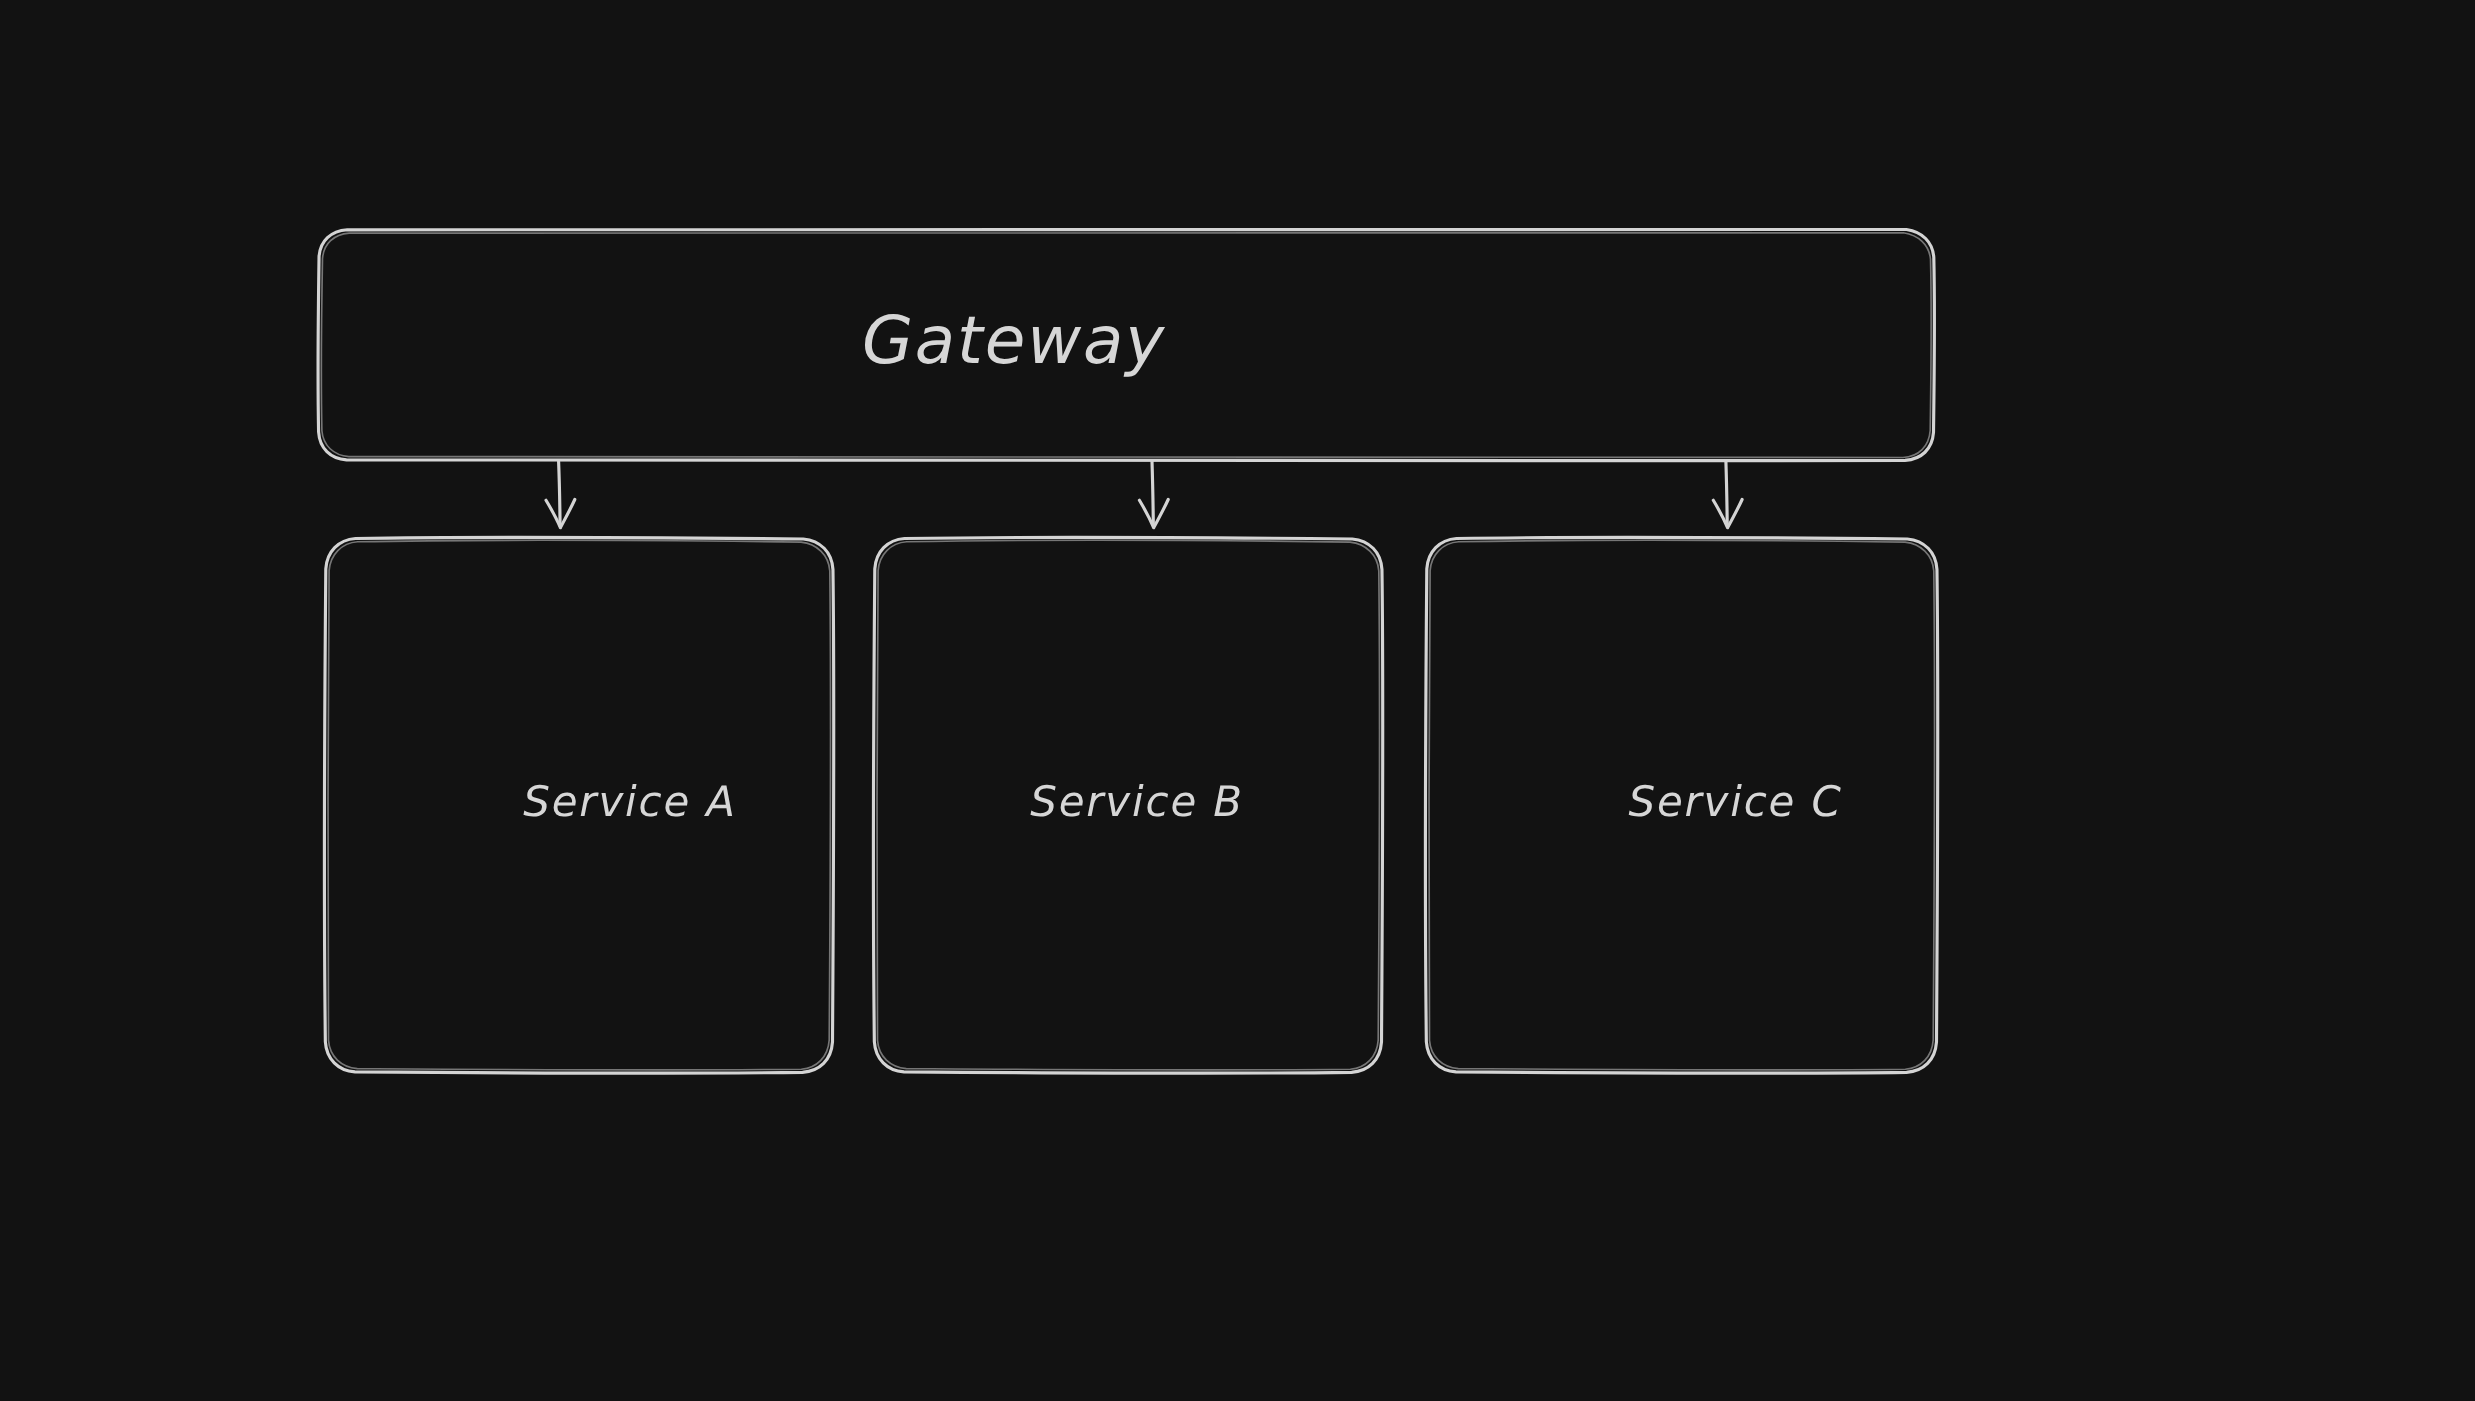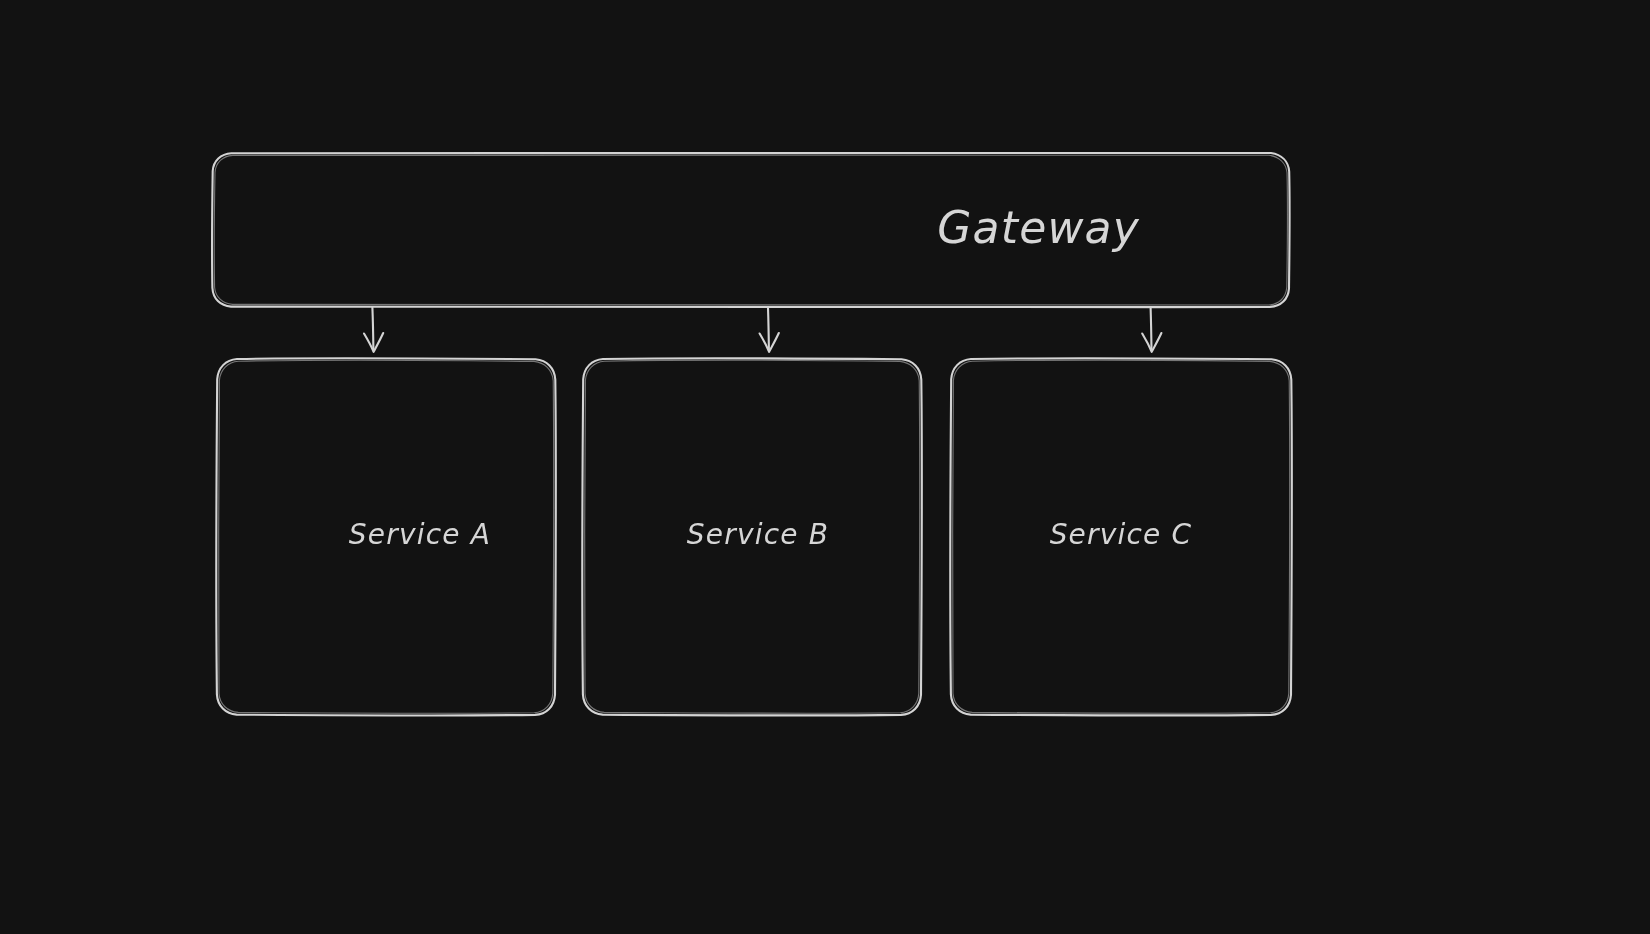--- a/index.html
+++ b/index.html
@@ -37,30 +37,29 @@
     letter-spacing: 1.2px;
     text-align: center;
     user-select: none;
   }
   .label-gateway {
     font-size: 44px;
     line-height: 52px;
     left: 212px;
     top: 202px;
     width: 928px;
-    text-align: right;
   }
   .label-service {
     font-size: 28px;
     line-height: 34px;
     top: 518px;
   }
   .label-a { left: 216px; width: 408px; }
   .label-b { left: 582px; width: 352px; }
-  .label-c { left: 950px; width: 342px; }
+  .label-c { left: 950px; width: 342px; padding-left: 36px; }
 </style>
 </head>
 <body style="background: rgb(18, 18, 18);">
 
 <div id="canvas" style="background: rgb(18, 18, 18);">
 
   <svg id="sketch" viewBox="0 0 1650 934" xmlns="http://www.w3.org/2000/svg">
 
     <g>
 

